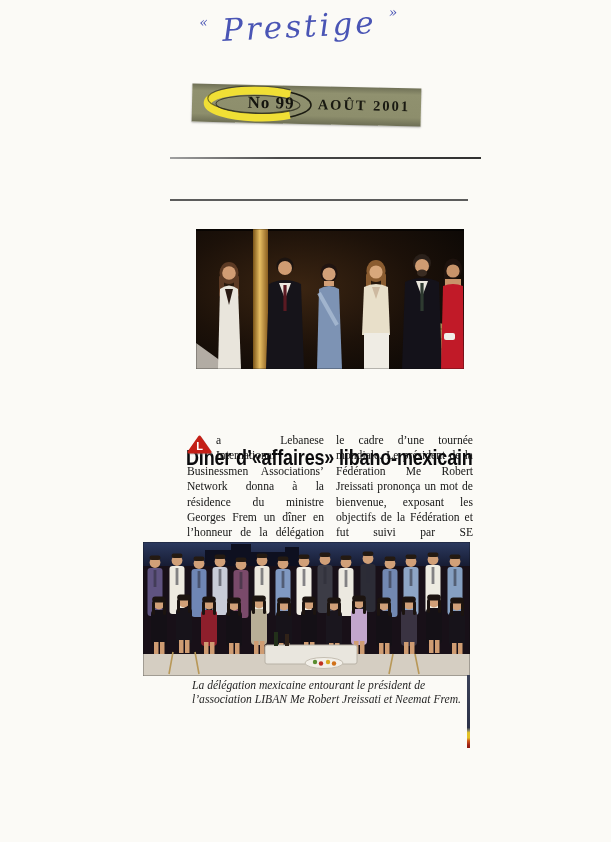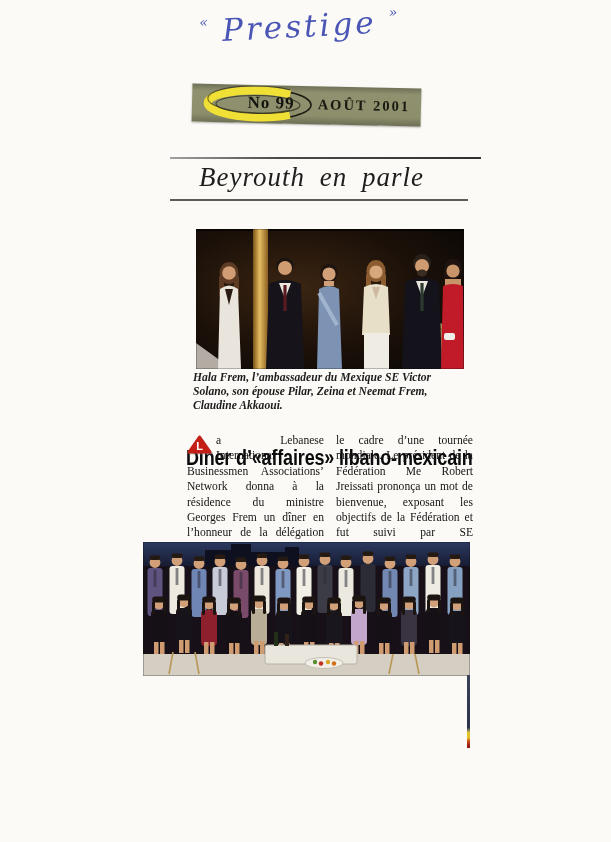--- a/index.html
+++ b/index.html
@@ -97,21 +97,20 @@
       <ellipse cx="58" cy="18" rx="53" ry="15.5" fill="none" stroke="#1c1c12" stroke-width="1.6"></ellipse>
       <path d="M90,7.7 A50,13.5 0 1 0 90,28.3" fill="none" stroke="#f0df35" stroke-width="8"></path>
       <path d="M90,7.7 A50,13.5 0 1 0 90,28.3" fill="none" stroke="#15150d" stroke-width="1.2" transform="translate(0,-4.5)" opacity=".55"></path>
       <ellipse cx="58" cy="18.5" rx="42" ry="9" fill="none" stroke="#202016" stroke-width="1.1" opacity=".7"></ellipse>
     </svg>
     <span class="issue">No 99</span>
     <span class="maghead-date">AOÛT 2001</span>
   </div>
 
   <div class="abs rule-top"></div>
-  <div class="abs section-title">Beyrouth en parle</div>
   <div class="abs rule-bottom"></div>
 
   <div class="abs photo1">
     <svg viewBox="0 0 268 140" aria-hidden="true">
       <defs>
         <radialGradient id="p1bg" cx="38%" cy="42%" r="80%">
           <stop offset="0%" stop-color="#3b2512"></stop>
           <stop offset="55%" stop-color="#1c1109"></stop>
           <stop offset="100%" stop-color="#0a0705"></stop>
         </radialGradient>
@@ -179,21 +178,20 @@
         <rect x="248" y="42" width="5" height="20" rx="2.5" fill="#1e130e"></rect>
         <circle cx="257" cy="42" r="6.6" fill="#c8946a"></circle>
         <rect x="249" y="50" width="16" height="8" fill="#c8946a"></rect>
         <path d="M245,140 L247,57 Q257,53 267,57 L268,140 Z" fill="#c11a28"></path>
         <rect x="248" y="104" width="11" height="7" rx="2" fill="#f0efe9"></rect>
       </g>
       <rect width="268" height="140" fill="none" stroke="#0a0a0a" stroke-width="1" opacity=".5"></rect>
     </svg>
   </div>
 
-  <div class="abs caption1">Hala Frem, l’ambassadeur du Mexique SE Victor Solano, son épouse Pilar, Zeina et Neemat Frem, Claudine Akkaoui.</div>
 
   <div class="abs headline">
     <span class="headline-inner">Dîner d’«affaires» libano-mexicain</span>
   </div>
 
   <div class="abs body-cols">
     <div class="bcol">
       <span class="dropcap-wrap">
         <svg viewBox="0 0 25 19" width="25" height="19" aria-hidden="true">
           <polygon points="12.5,2 23,17 2,17" fill="#c41f16" stroke="#c41f16" stroke-width="3" stroke-linejoin="round"></polygon>
@@ -285,16 +283,17 @@
         <circle cx="191" cy="121.5" r="2.2" fill="#d07018"></circle>
       </g>
       <g stroke="#b89858" stroke-width="1.6">
         <path d="M30,110 L26,132 M52,110 L56,132"></path>
         <path d="M250,112 L246,132 M272,112 L276,132"></path>
       </g>
       <rect width="327" height="134" fill="none" stroke="#0a0a0a" stroke-width="1" opacity=".5"></rect>
     </svg>
   </div>
 
+  <div class="abs caption2">La délégation mexicaine entourant le président de l’association LIBAN Me Robert Jreissati et Neemat Frem.</div>
 
   <div class="abs tail-line"></div>
 
 </div>
 
 </body></html>

